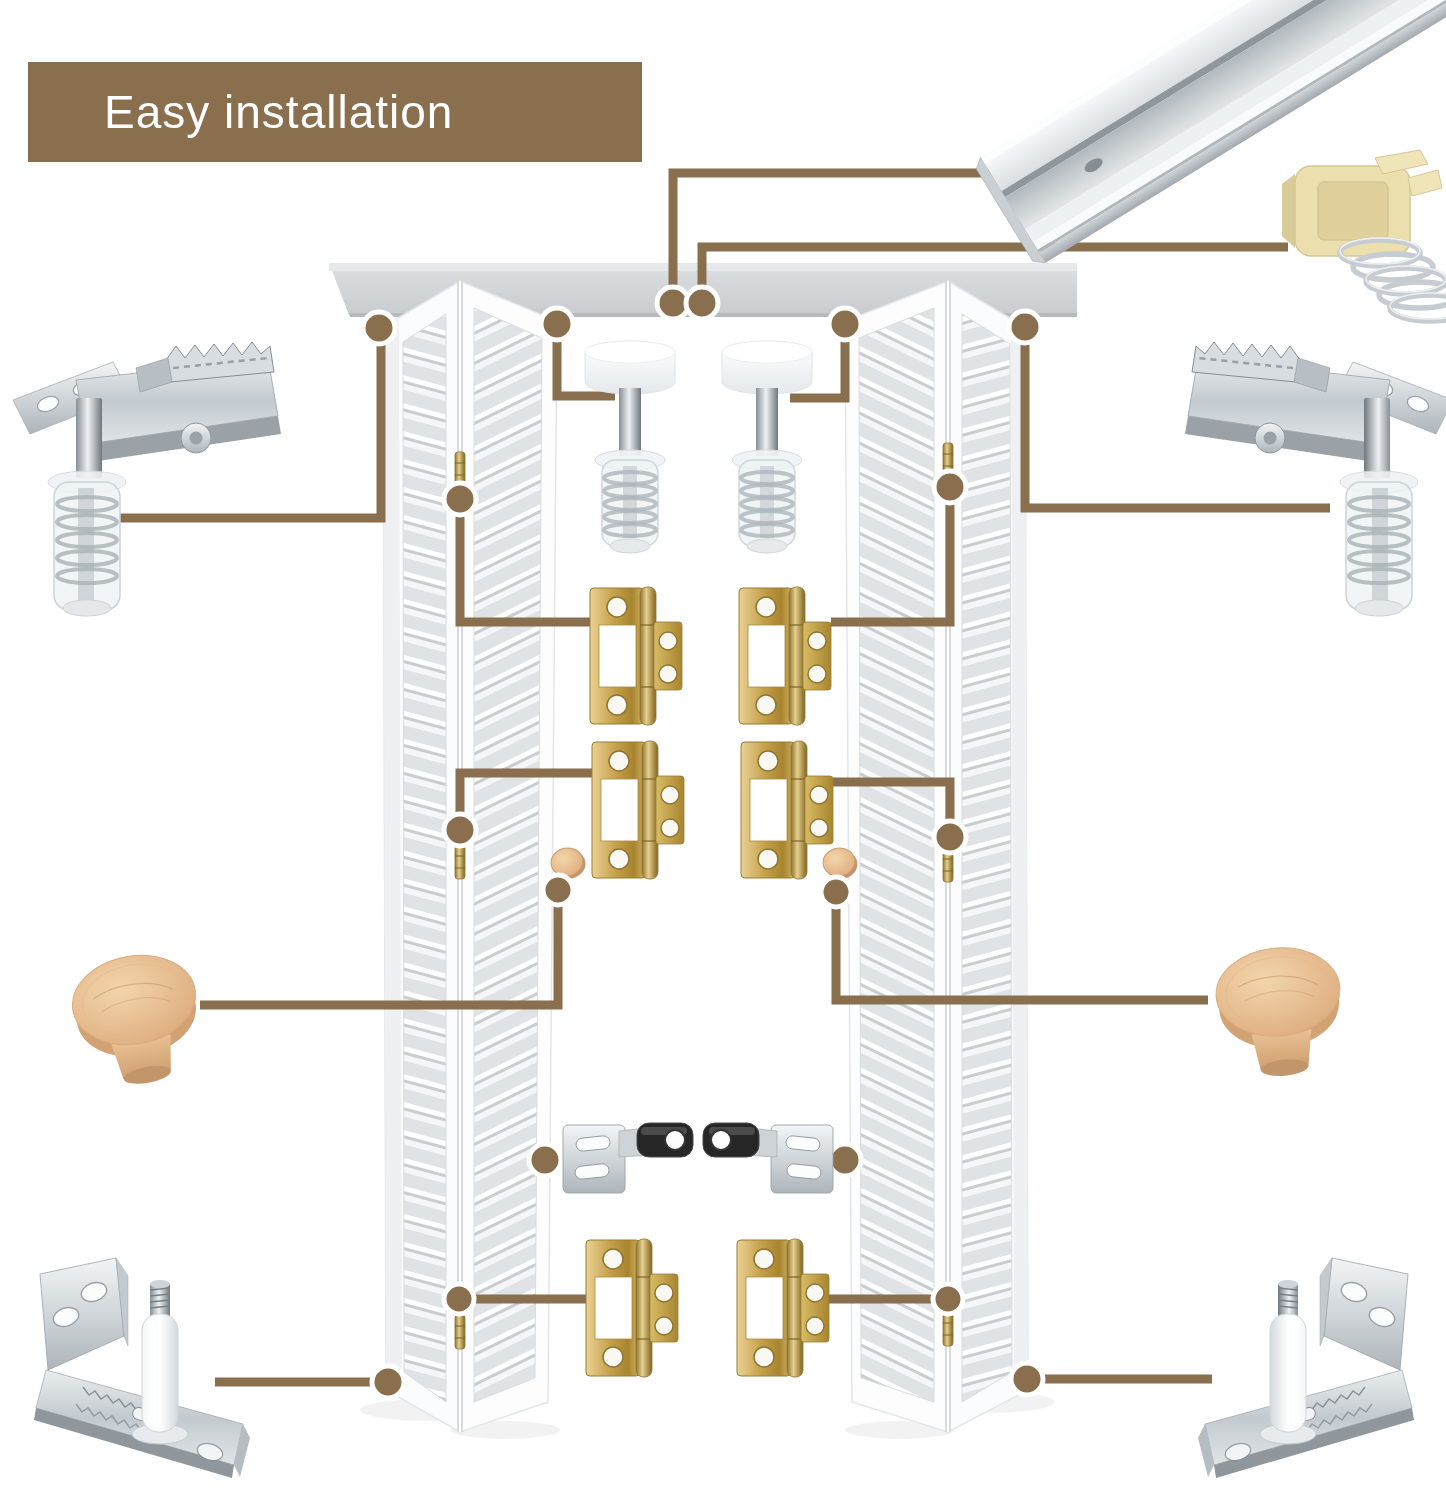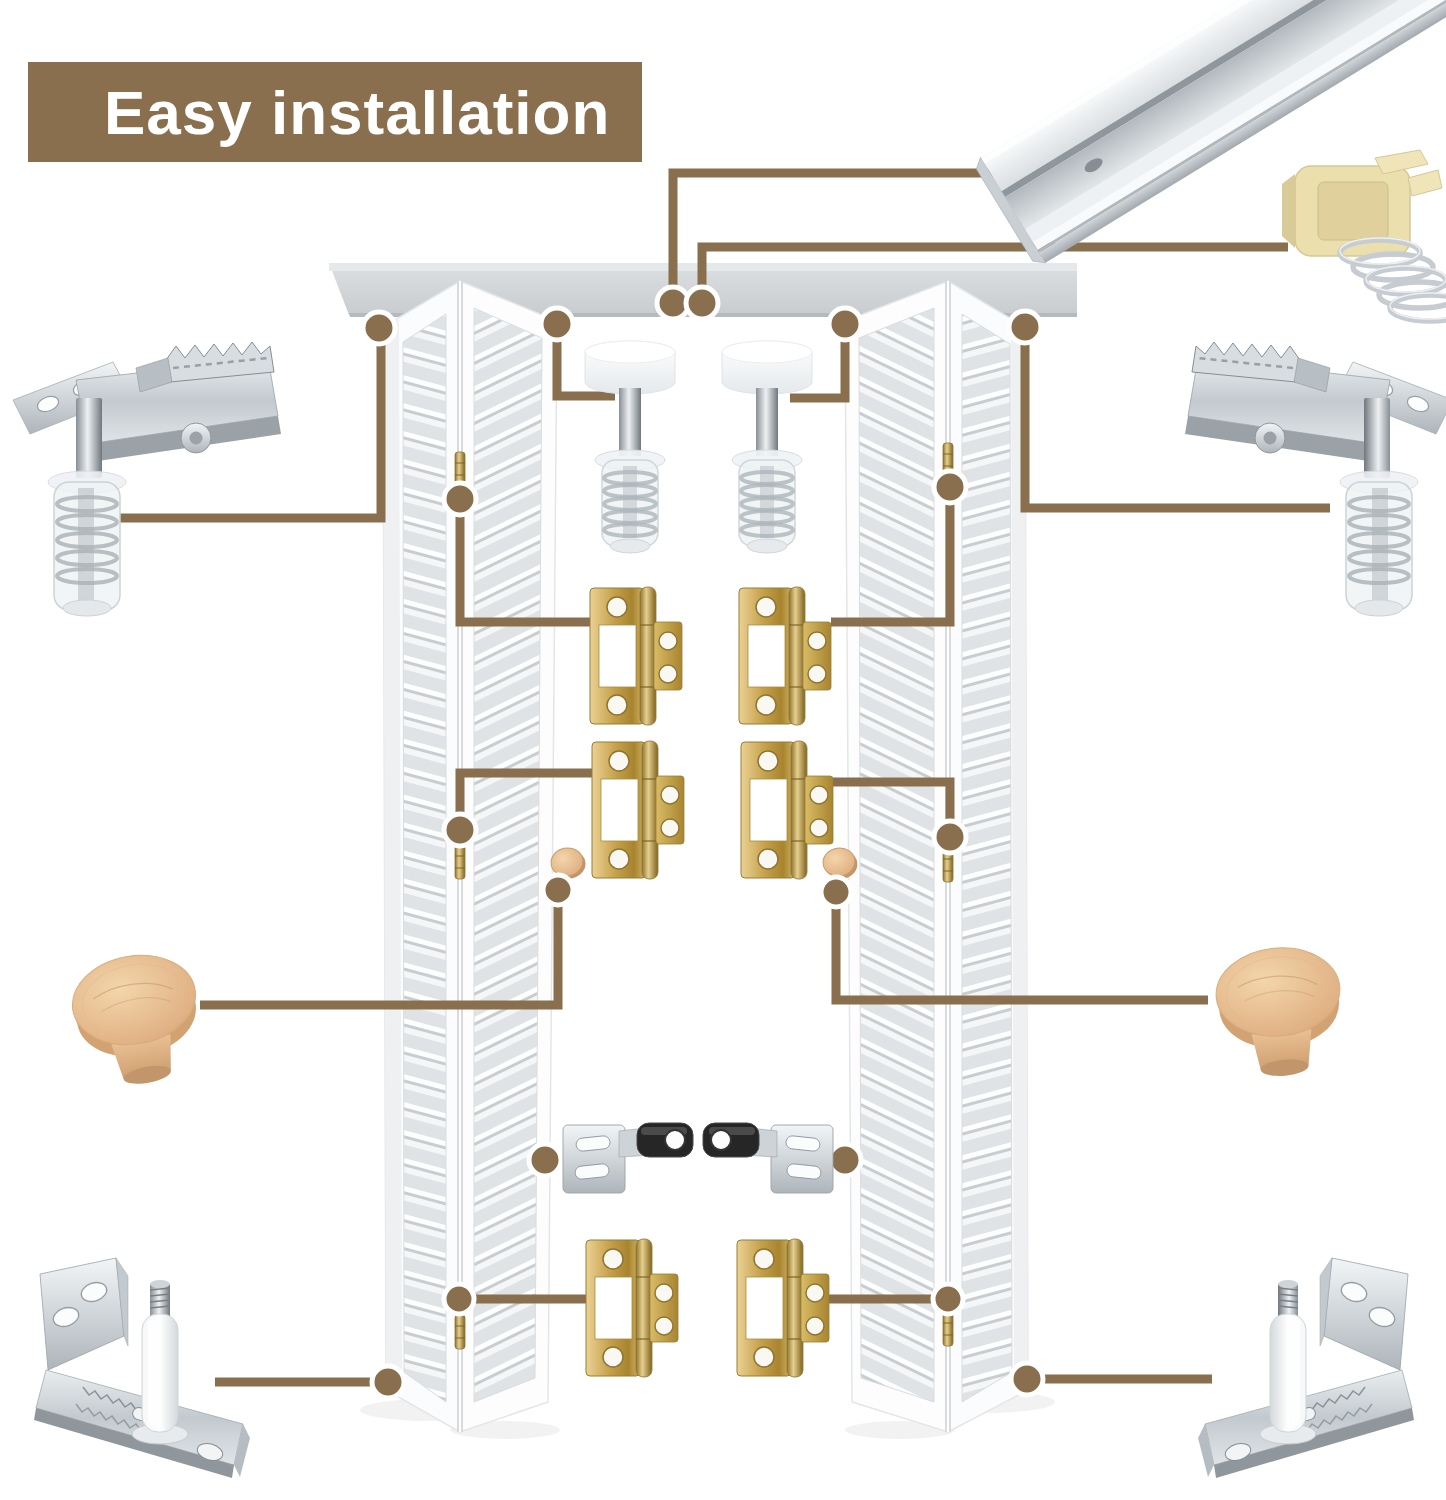--- a/index.html
+++ b/index.html
@@ -14,21 +14,21 @@
   }
   .stage svg{position:absolute;left:0;top:0;}
   .banner{
     position:absolute;left:28px;top:62px;width:614px;height:100px;
     background:var(--accent-brown);
     display:flex;align-items:center;
     padding-left:76px;box-sizing:border-box;
   }
   .banner span{
     color:var(--banner-text);
-    font-size:62px;font-weight:700;letter-spacing:1px;white-space:nowrap;
+    font-size:46px;font-weight:400;letter-spacing:1px;white-space:nowrap;
   }
 </style>
 </head>
 <body>
 
 <div class="stage">
 <svg width="1446" height="1500" viewBox="0 0 1446 1500">
 <defs>
   <linearGradient id="gMetalFlat" x1="0" y1="0" x2="0" y2="1">
     <stop offset="0" stop-color="#f2f5f7"></stop>

